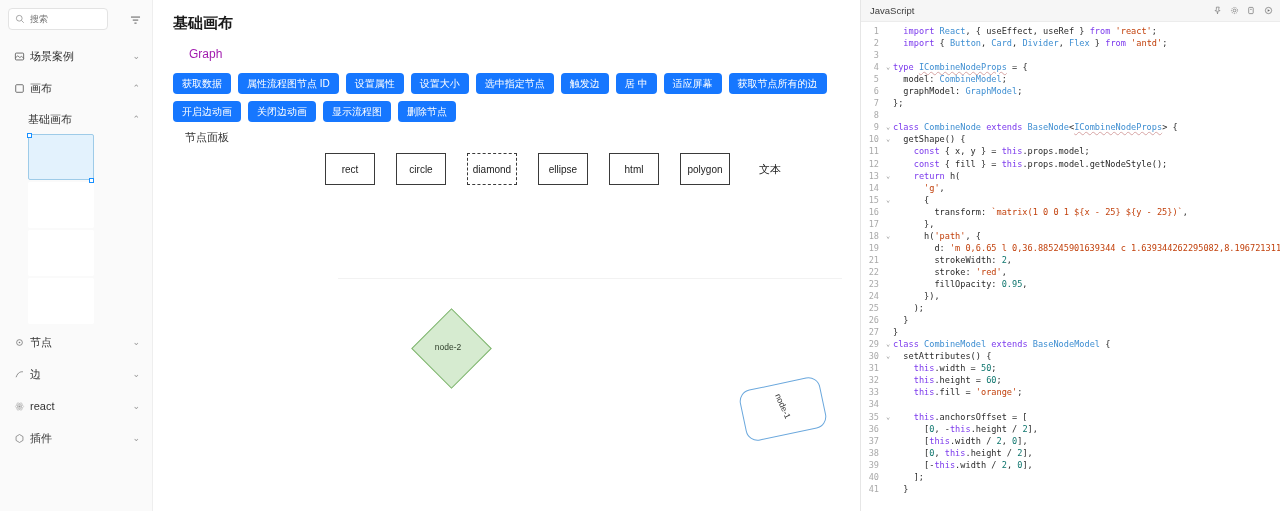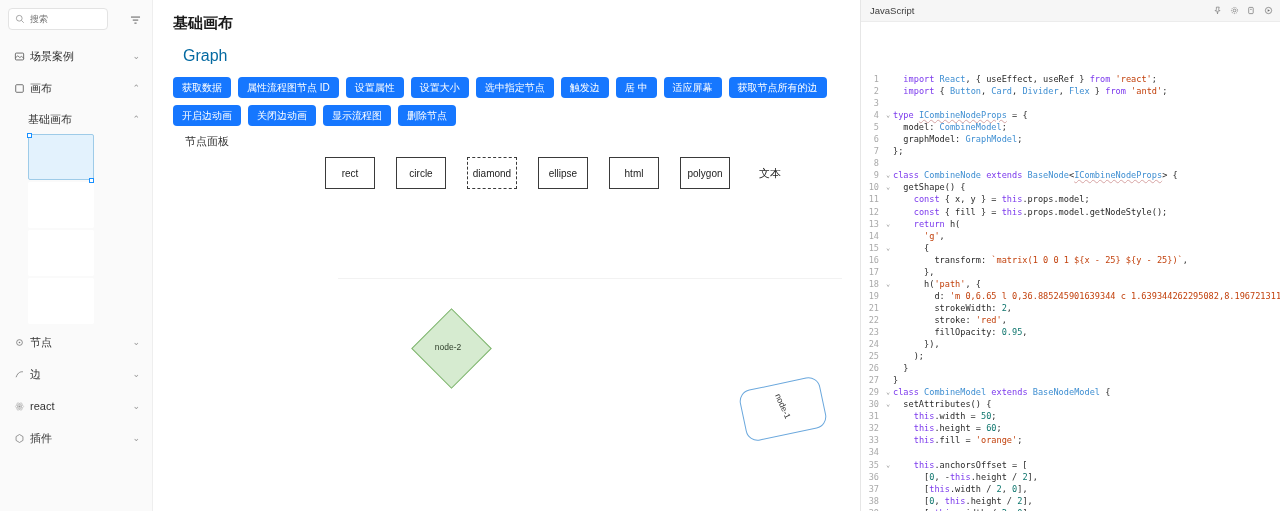--- a/index.html
+++ b/index.html
@@ -69,21 +69,21 @@
   .thumb.sel::after { top: 38px; left: 60px; }
   .nav-bottom { margin-top: auto; padding-bottom: 88px; }
 
   
   .main {
     flex: 1 1 auto; height: 511px; overflow: hidden;
     background: #ffffff; padding: 14px 18px 0 20px;
     position: relative;
   }
   .page-title { font-size: 15px; font-weight: bold; color: #1a1a1a; }
-  .graph-label { font-size: 16px; color: #0369a1; margin: 14px 0 0 10px; }
+  .graph-label { font-size: 12px; color: #a21caf; margin: 14px 0 0 16px; }
 
   .btn-rows { margin-top: 12px; }
   .btn-row { display: flex; flex-wrap: wrap; gap: 7px; margin-bottom: 7px; }
   .btn-row.spaced { margin-bottom: 18px; }
   .btn {
     background: #1677ff; color: #ffffff;
     border: none; border-radius: 4px;
     height: 21px; padding: 0 9px;
     font-size: 10px; line-height: 21px;
     cursor: pointer; white-space: nowrap;
@@ -138,21 +138,21 @@
     position: absolute; left: 404px; top: 122px;
     width: 82px; text-align: center;
     font-size: 8.5px; color: #333;
     transform: rotate(66deg);
   }
 
   
   .code-panel {
     width: 420px; flex: 0 0 420px; height: 511px;
     background: #ffffff; border-left: 1px solid #e6e6e6;
-    display: flex; flex-direction: column; overflow: hidden; gap: 48px;
+    display: flex; flex-direction: column; overflow: hidden;
   }
   .code-head {
     height: 22px; flex: 0 0 22px;
     background: #f6f6f6; border-bottom: 1px solid #ececec;
     display: flex; align-items: center;
     padding: 0 7px 0 9px;
   }
   .code-lang { font-size: 9.5px; color: #3c3c3c; flex: 1; }
   .code-icons { display: flex; align-items: center; gap: 8px; color: #6a6a6a; }
   .code-icons span { cursor: pointer; display: flex; }

